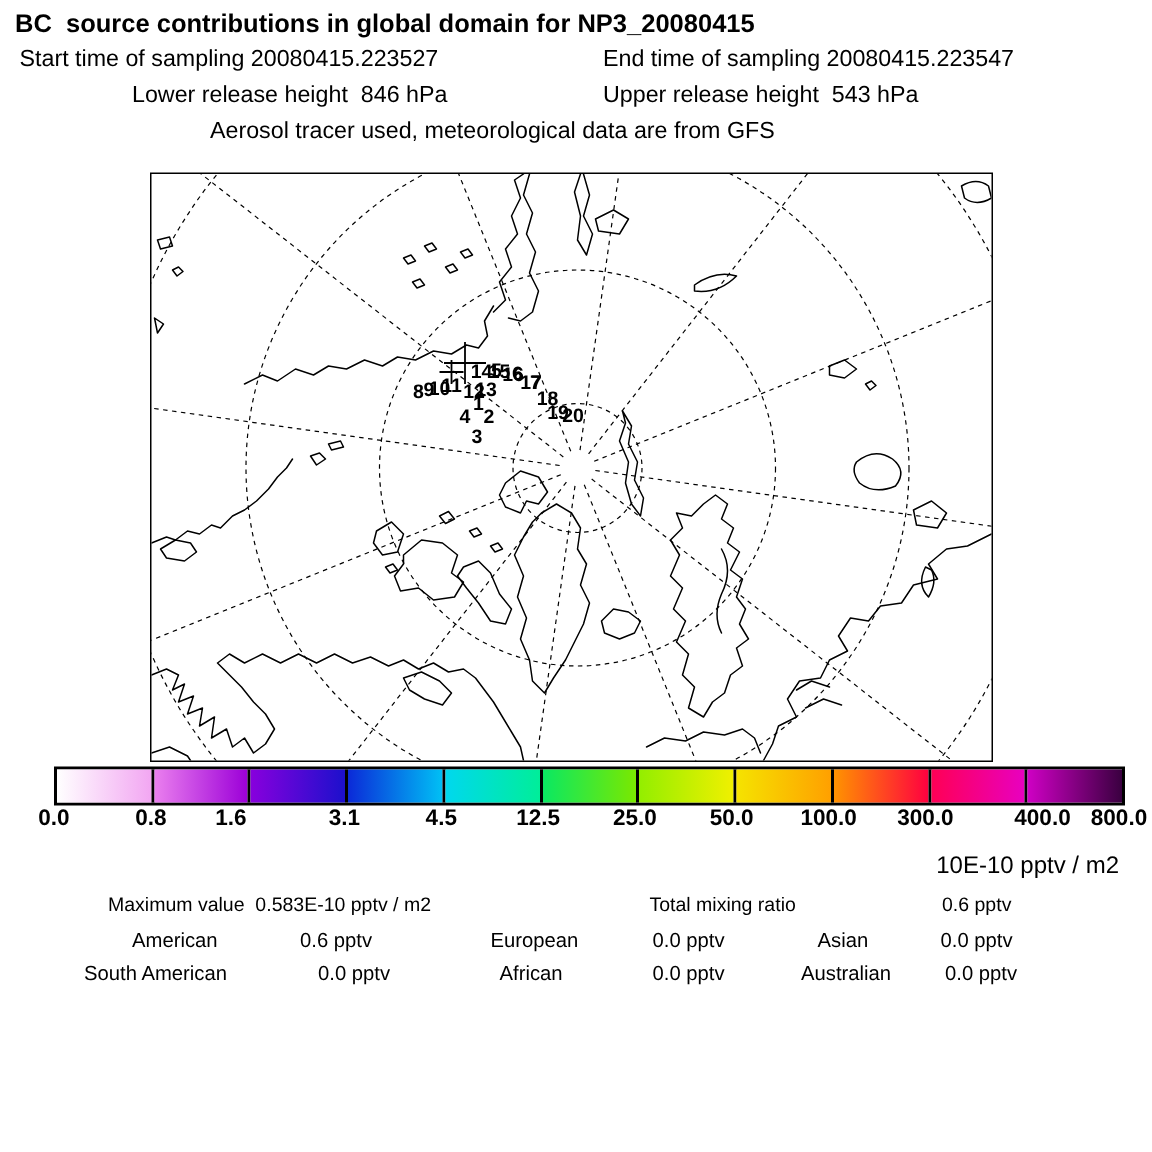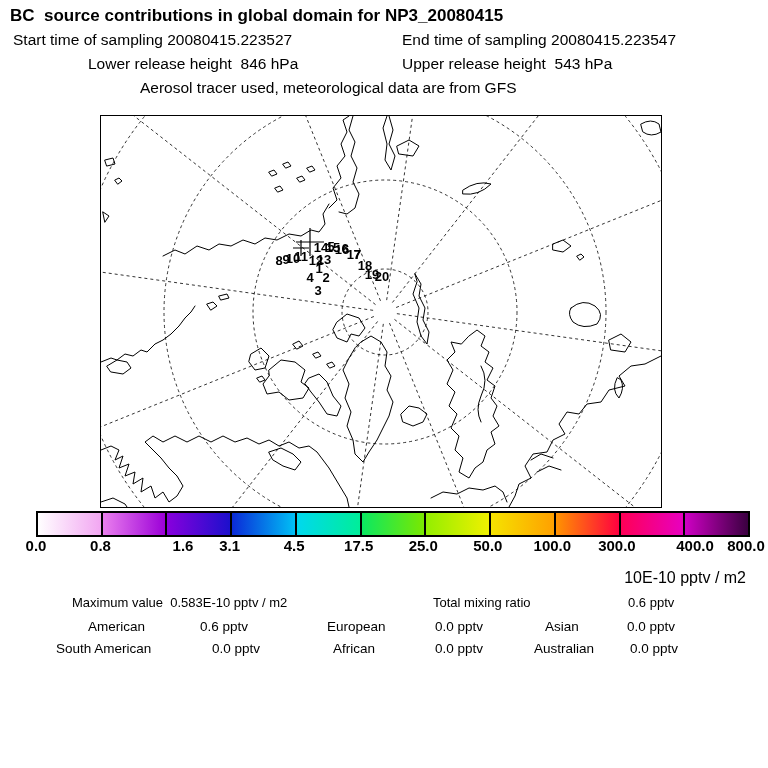--- a/index.html
+++ b/index.html
@@ -153,24 +153,24 @@
     <div class="cb-cell" style="background: linear-gradient(90deg, rgb(10, 232, 98), rgb(122, 232, 0));"></div>
     <div class="cb-cell" style="background: linear-gradient(90deg, rgb(147, 238, 0), rgb(240, 240, 0));"></div>
     <div class="cb-cell" style="background: linear-gradient(90deg, rgb(245, 227, 0), rgb(255, 160, 0));"></div>
     <div class="cb-cell" style="background: linear-gradient(90deg, rgb(255, 147, 0), rgb(255, 0, 64));"></div>
     <div class="cb-cell" style="background: linear-gradient(90deg, rgb(255, 0, 85), rgb(232, 0, 192));"></div>
     <div class="cb-cell" style="background: linear-gradient(90deg, rgb(207, 0, 196), rgb(58, 0, 64));"></div>
   </div>
 <div class="cb-ticks" id="cbticks">
     <span class="cb-tick" style="left: 36px;">0.0</span>
     <span class="cb-tick" style="left: 100.545px;">0.8</span>
-    <span class="cb-tick" style="left: 183px;">1.6</span>
+    <span class="cb-tick" style="left: 154px;">1.6</span>
     <span class="cb-tick" style="left: 229.636px;">3.1</span>
     <span class="cb-tick" style="left: 294.182px;">4.5</span>
-    <span class="cb-tick" style="left: 358.727px;">17.5</span>
+    <span class="cb-tick" style="left: 358.727px;">12.5</span>
     <span class="cb-tick" style="left: 423.273px;">25.0</span>
     <span class="cb-tick" style="left: 487.818px;">50.0</span>
     <span class="cb-tick" style="left: 552.364px;">100.0</span>
     <span class="cb-tick" style="left: 616.909px;">300.0</span>
     <span class="cb-tick" style="left: 695px;">400.0</span>
     <span class="cb-tick" style="left: 746px;">800.0</span>
   </div>
 <div class="units">10E-10 pptv / m2</div>
 
 <div class="abs stats1" style="left:72px;">Maximum value  0.583E-10 pptv / m2</div>

